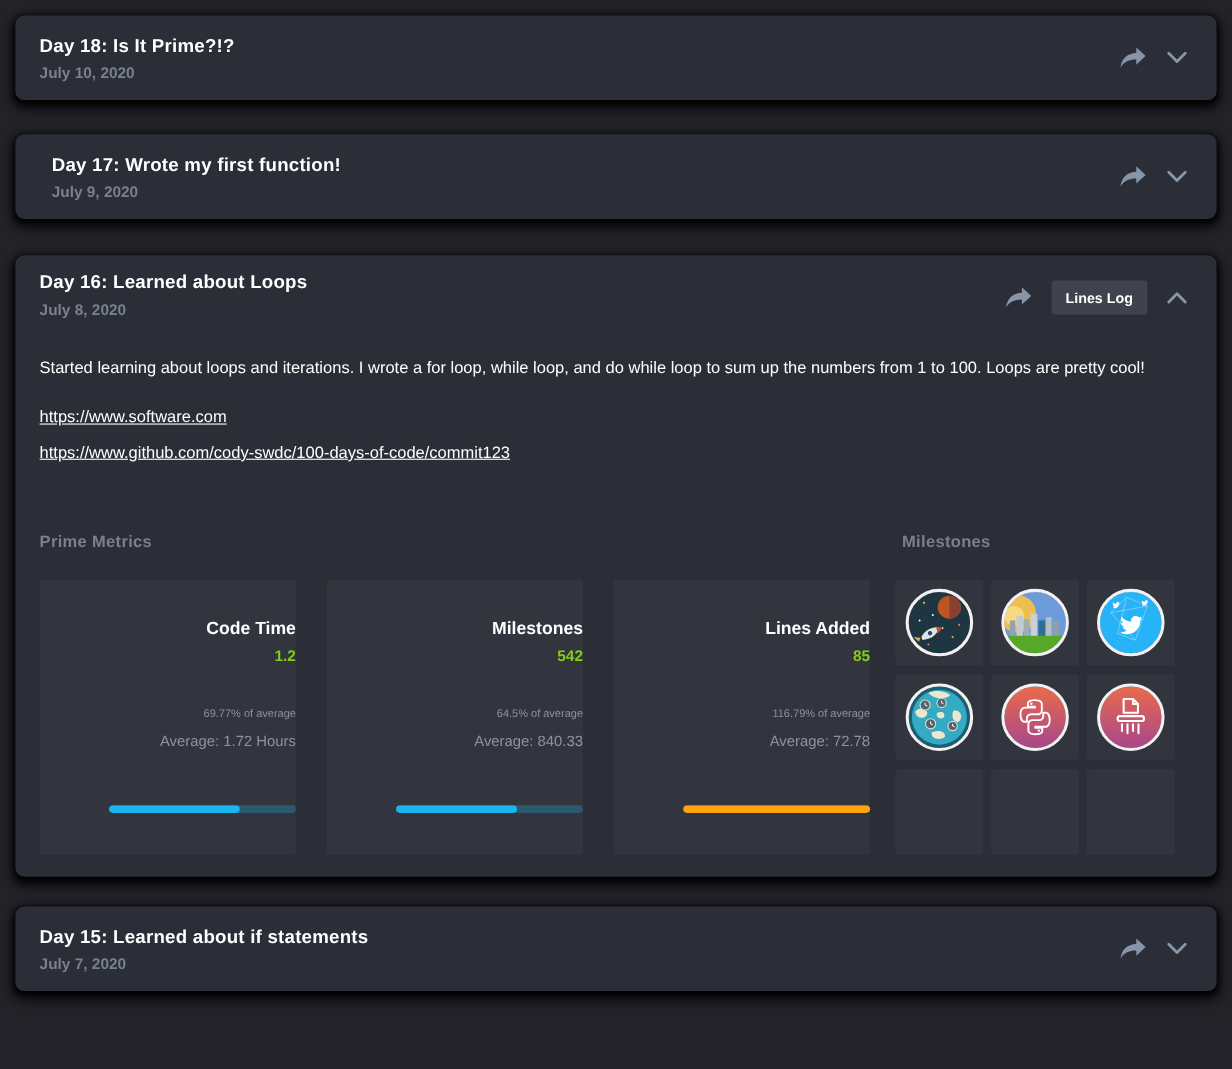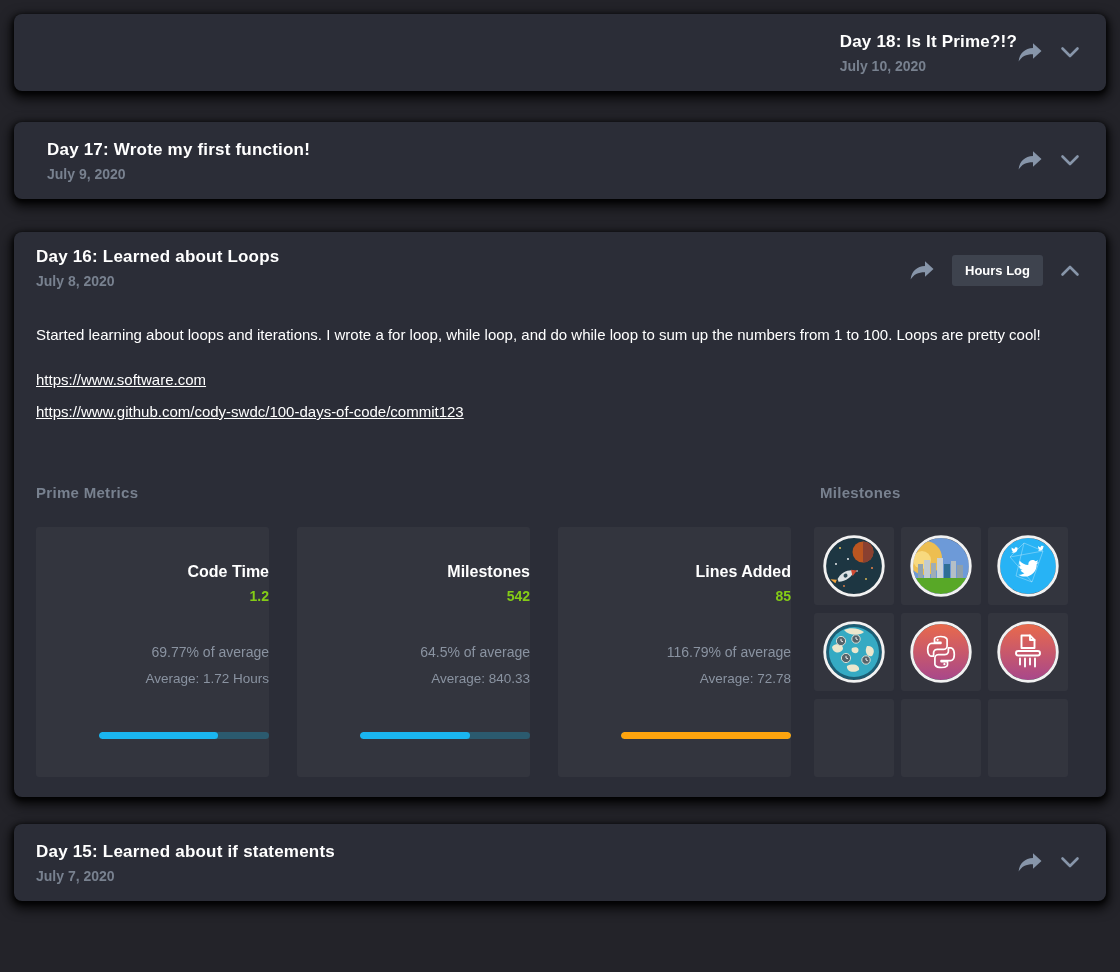--- a/index.html
+++ b/index.html
@@ -16,21 +16,21 @@
     box-shadow:0 5px 12px 3px rgba(0,0,0,0.78), 0 2px 5px 1px rgba(0,0,0,0.85);
     width:1092px;
   }
   .collapsed {
     height:77px;
     display:flex;
     align-items:center;
     justify-content:space-between;
     padding:0 26px 0 22px;
   }
-  .mb-a { margin-bottom:31px;justify-content:flex-end; }
+  .mb-a { margin-bottom:31px; }
   .mb-b { margin-bottom:33px;padding-left:33px; }
   .mb-c { margin-bottom:27px; }
   .entry-title { color:#ffffff; font-size:17px; font-weight:bold; letter-spacing:0.2px; }
   .entry-date  { color:#78818f; font-size:14px; font-weight:bold; margin-top:6px; }
   .header-controls { display:flex; align-items:center; gap:17px; }
   .icon-btn { display:inline-flex; align-items:center; cursor:pointer; background:none; border:none; padding:0; }
 
   
   .expanded { padding:15px 22px 20px 22px; }
   .expanded-header { display:flex; justify-content:space-between; align-items:flex-start; }
@@ -47,21 +47,21 @@
   .section-heading { color:#78818f; font-size:15px; font-weight:bold; letter-spacing:0.3px; margin-bottom:26px; }
 
   .metrics-col { width:755px; }
   .metric-cards { display:flex; gap:28px; }
   .metric-card {
     width:233px; height:250px; background:#33353e; border-radius:3px;
     display:flex; flex-direction:column; align-items:flex-end; text-align:center;
   }
   .metric-label { color:#ffffff; font-size:16px; font-weight:bold; margin-top:36px; }
   .metric-value { color:#84cc16; font-size:14px; font-weight:bold; margin-top:7px; }
-  .metric-percent { color:#8a93a1; font-size:14px; margin-top:40px; }
+  .metric-percent { color:#8a93a1; font-size:10px; margin-top:40px; }
   .metric-average { color:#8a93a1; font-size:13.5px; margin-top:11px; }
   .bar-track {
     width:170px; height:7px; background:#2b5a6e; border-radius:4px;
     margin-top:auto; margin-bottom:38px; overflow:hidden;
   }
   .bar-fill { height:100%; border-radius:4px; }
 
   .milestones-col { width:254px; }
   .milestones-col .section-heading { padding-left:6px; }
   .milestone-grid { display:grid; grid-template-columns:repeat(3,80px); grid-auto-rows:78px; gap:8px 7px; }
@@ -127,21 +127,21 @@
     <div>
       <div class="entry-title">Day 16: Learned about Loops</div>
       <div class="entry-date">July 8, 2020</div>
     </div>
     <div class="header-controls">
       <button class="icon-btn">
         <svg width="26" height="21" viewBox="0 0 26 21">
             <path d="M16 1.2 L24.5 9 L16 16.8 L16 12.2 C8.8 12.2 4.6 14.6 1.6 19.6 C2.6 11 8 6.4 16 6.1 Z" fill="#8795a9"></path>
           </svg>
       </button>
-      <button class="edit-log-btn">Hours Log</button>
+      <button class="edit-log-btn">Lines Log</button>
       <button class="icon-btn">
         <svg width="20" height="13" viewBox="0 0 20 13">
             <path d="M2.5 10.5 L10 3 L17.5 10.5" fill="none" stroke="#8795a9" stroke-width="2.6" stroke-linecap="round" stroke-linejoin="round"></path>
           </svg>
       </button>
     </div>
   </div>
 
   <p class="description">Started learning about loops and iterations. I wrote a for loop, while loop, and do while loop to sum up the numbers from 1 to 100. Loops are pretty cool!</p>
 

